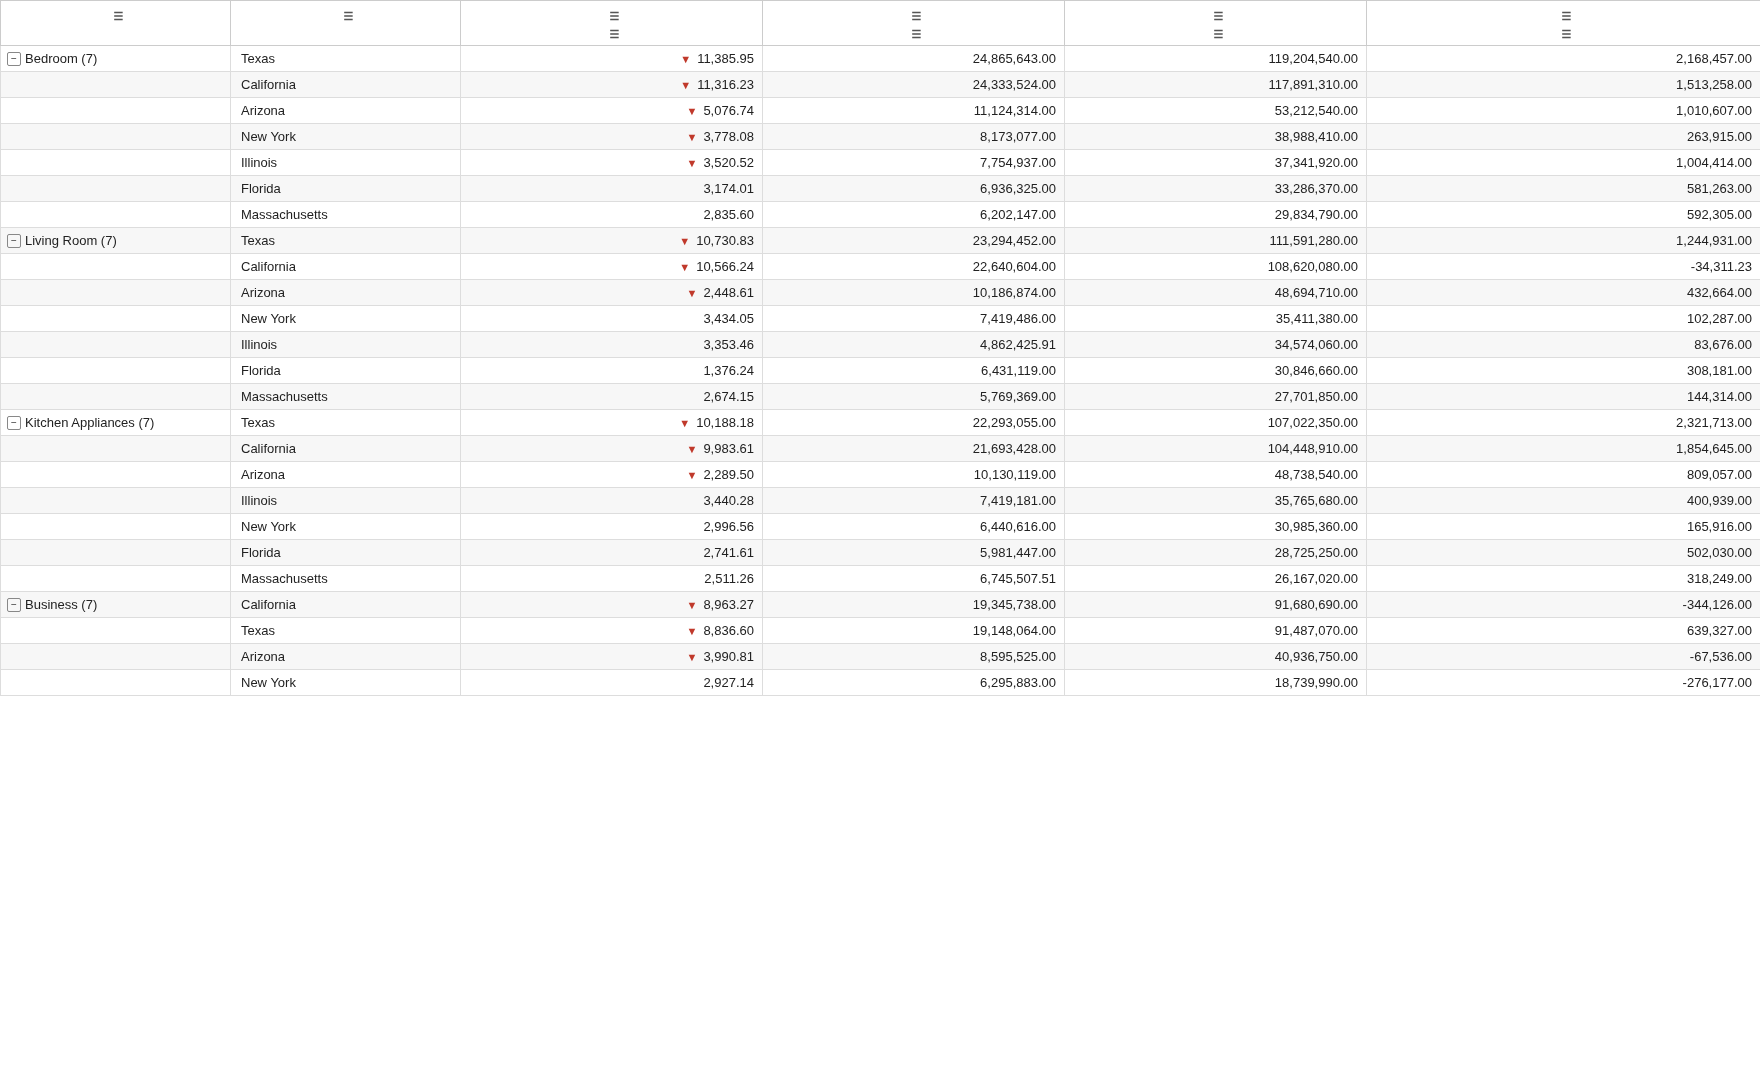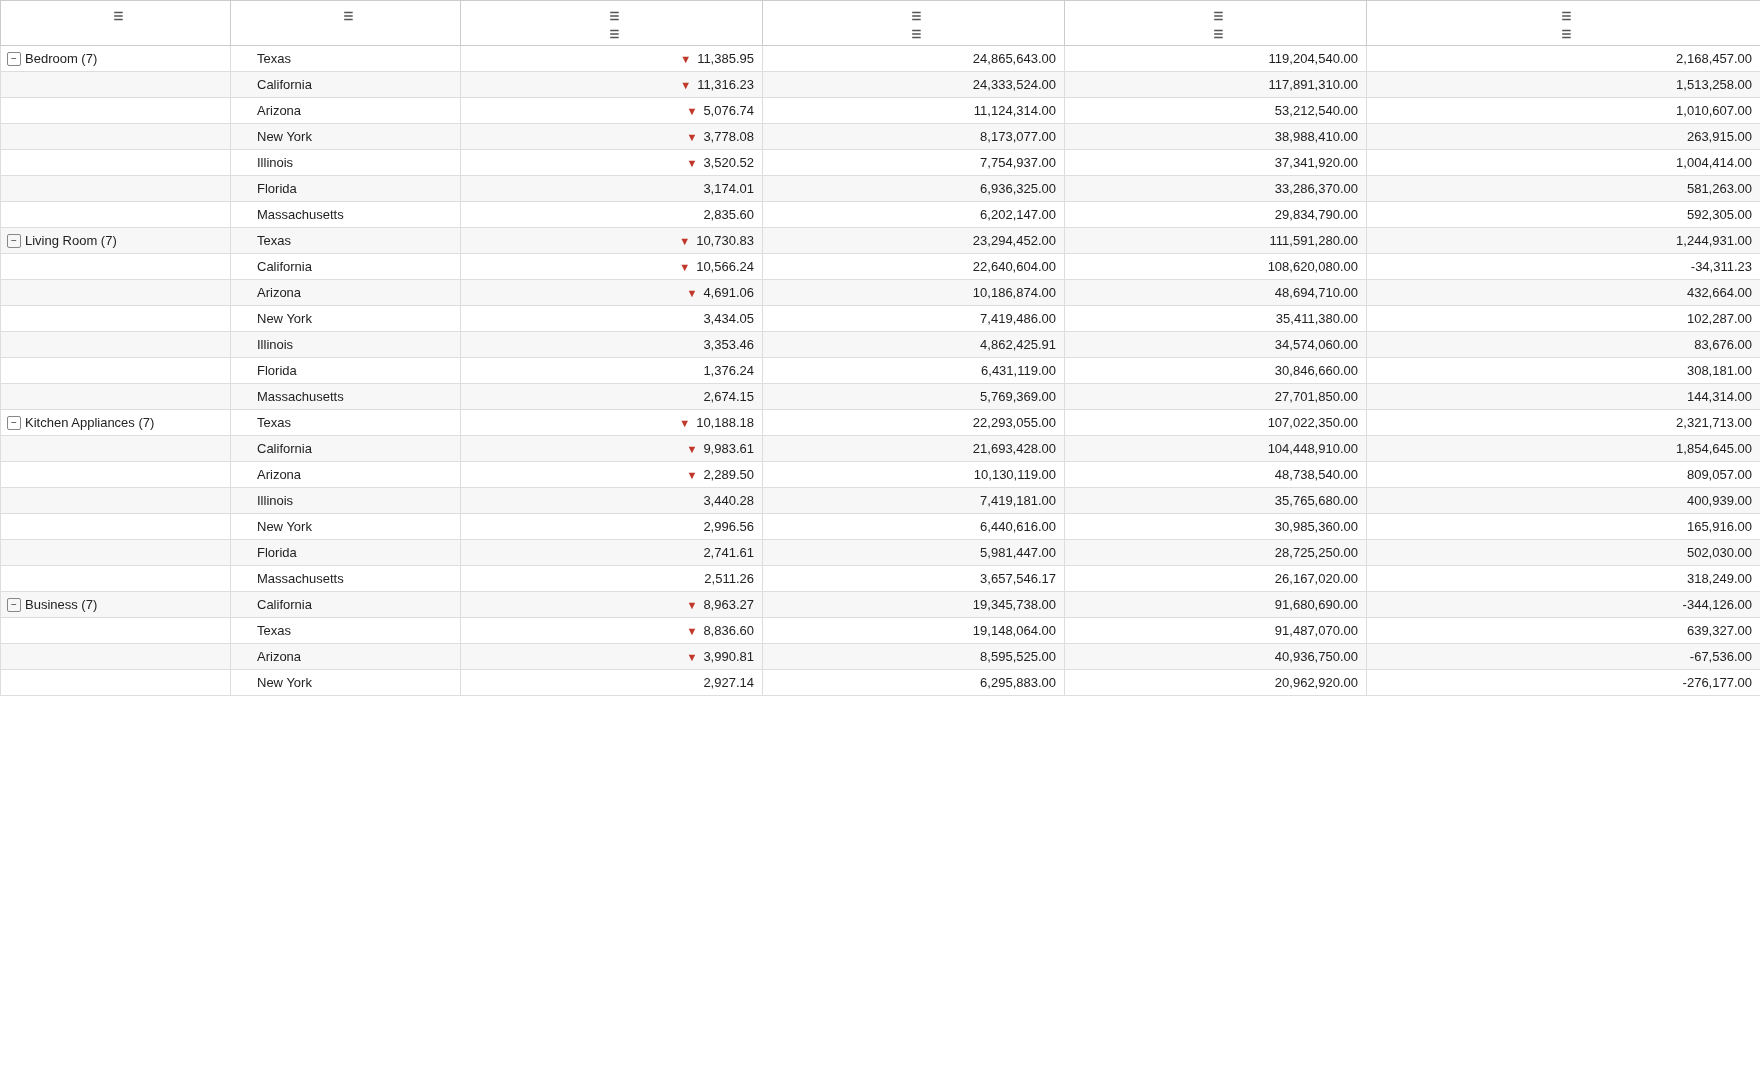--- a/index.html
+++ b/index.html
@@ -68,21 +68,21 @@
       border-right: 1px solid #ddd;
       padding: 5px 8px;
       vertical-align: middle;
       white-space: nowrap;
     }
     .td-category {
       font-weight: normal;
       padding-left: 6px;
     }
     .td-state {
-      padding-left: 26px;
+      padding-left: 10px;
       margin-top: 16px;
     }
     .td-number {
       text-align: right;
     }
     .category-cell {
       display: flex;
       align-items: center;
       gap: 4px;
     }
@@ -288,21 +288,21 @@
           <td class="td-number">22,640,604.00</td>
           <td class="td-number">108,620,080.00</td>
           <td class="td-number">-34,311.23</td>
         </tr>
         <tr>
           <td class="td-category"></td>
           <td class="td-state">Arizona</td>
           <td class="td-number">
             <div class="cost-cell">
               <span class="down-arrow">▼</span>
-              <span>4,691.06</span>
+              <span>2,448.61</span>
             </div>
           </td>
           <td class="td-number">10,186,874.00</td>
           <td class="td-number">48,694,710.00</td>
           <td class="td-number">432,664.00</td>
         </tr>
         <tr>
           <td class="td-category"></td>
           <td class="td-state">New York</td>
           <td class="td-number">3,434.05</td>
@@ -399,21 +399,21 @@
           <td class="td-state">Florida</td>
           <td class="td-number">2,741.61</td>
           <td class="td-number">5,981,447.00</td>
           <td class="td-number">28,725,250.00</td>
           <td class="td-number">502,030.00</td>
         </tr>
         <tr>
           <td class="td-category"></td>
           <td class="td-state">Massachusetts</td>
           <td class="td-number">2,511.26</td>
-          <td class="td-number">3,657,546.17</td>
+          <td class="td-number">6,745,507.51</td>
           <td class="td-number">26,167,020.00</td>
           <td class="td-number">318,249.00</td>
         </tr>
         <tr>
           <td class="td-category">
             <div class="category-cell">
               <span class="collapse-icon">−</span>
               <span>Business (7)</span>
             </div>
           </td>
@@ -452,18 +452,18 @@
           </td>
           <td class="td-number">8,595,525.00</td>
           <td class="td-number">40,936,750.00</td>
           <td class="td-number">-67,536.00</td>
         </tr>
         <tr>
           <td class="td-category"></td>
           <td class="td-state">New York</td>
           <td class="td-number">2,927.14</td>
           <td class="td-number">6,295,883.00</td>
-          <td class="td-number">20,962,920.00</td>
+          <td class="td-number">18,739,990.00</td>
           <td class="td-number">-276,177.00</td>
         </tr>
       </tbody>
   </table>
 </div>
 
 </body></html>

